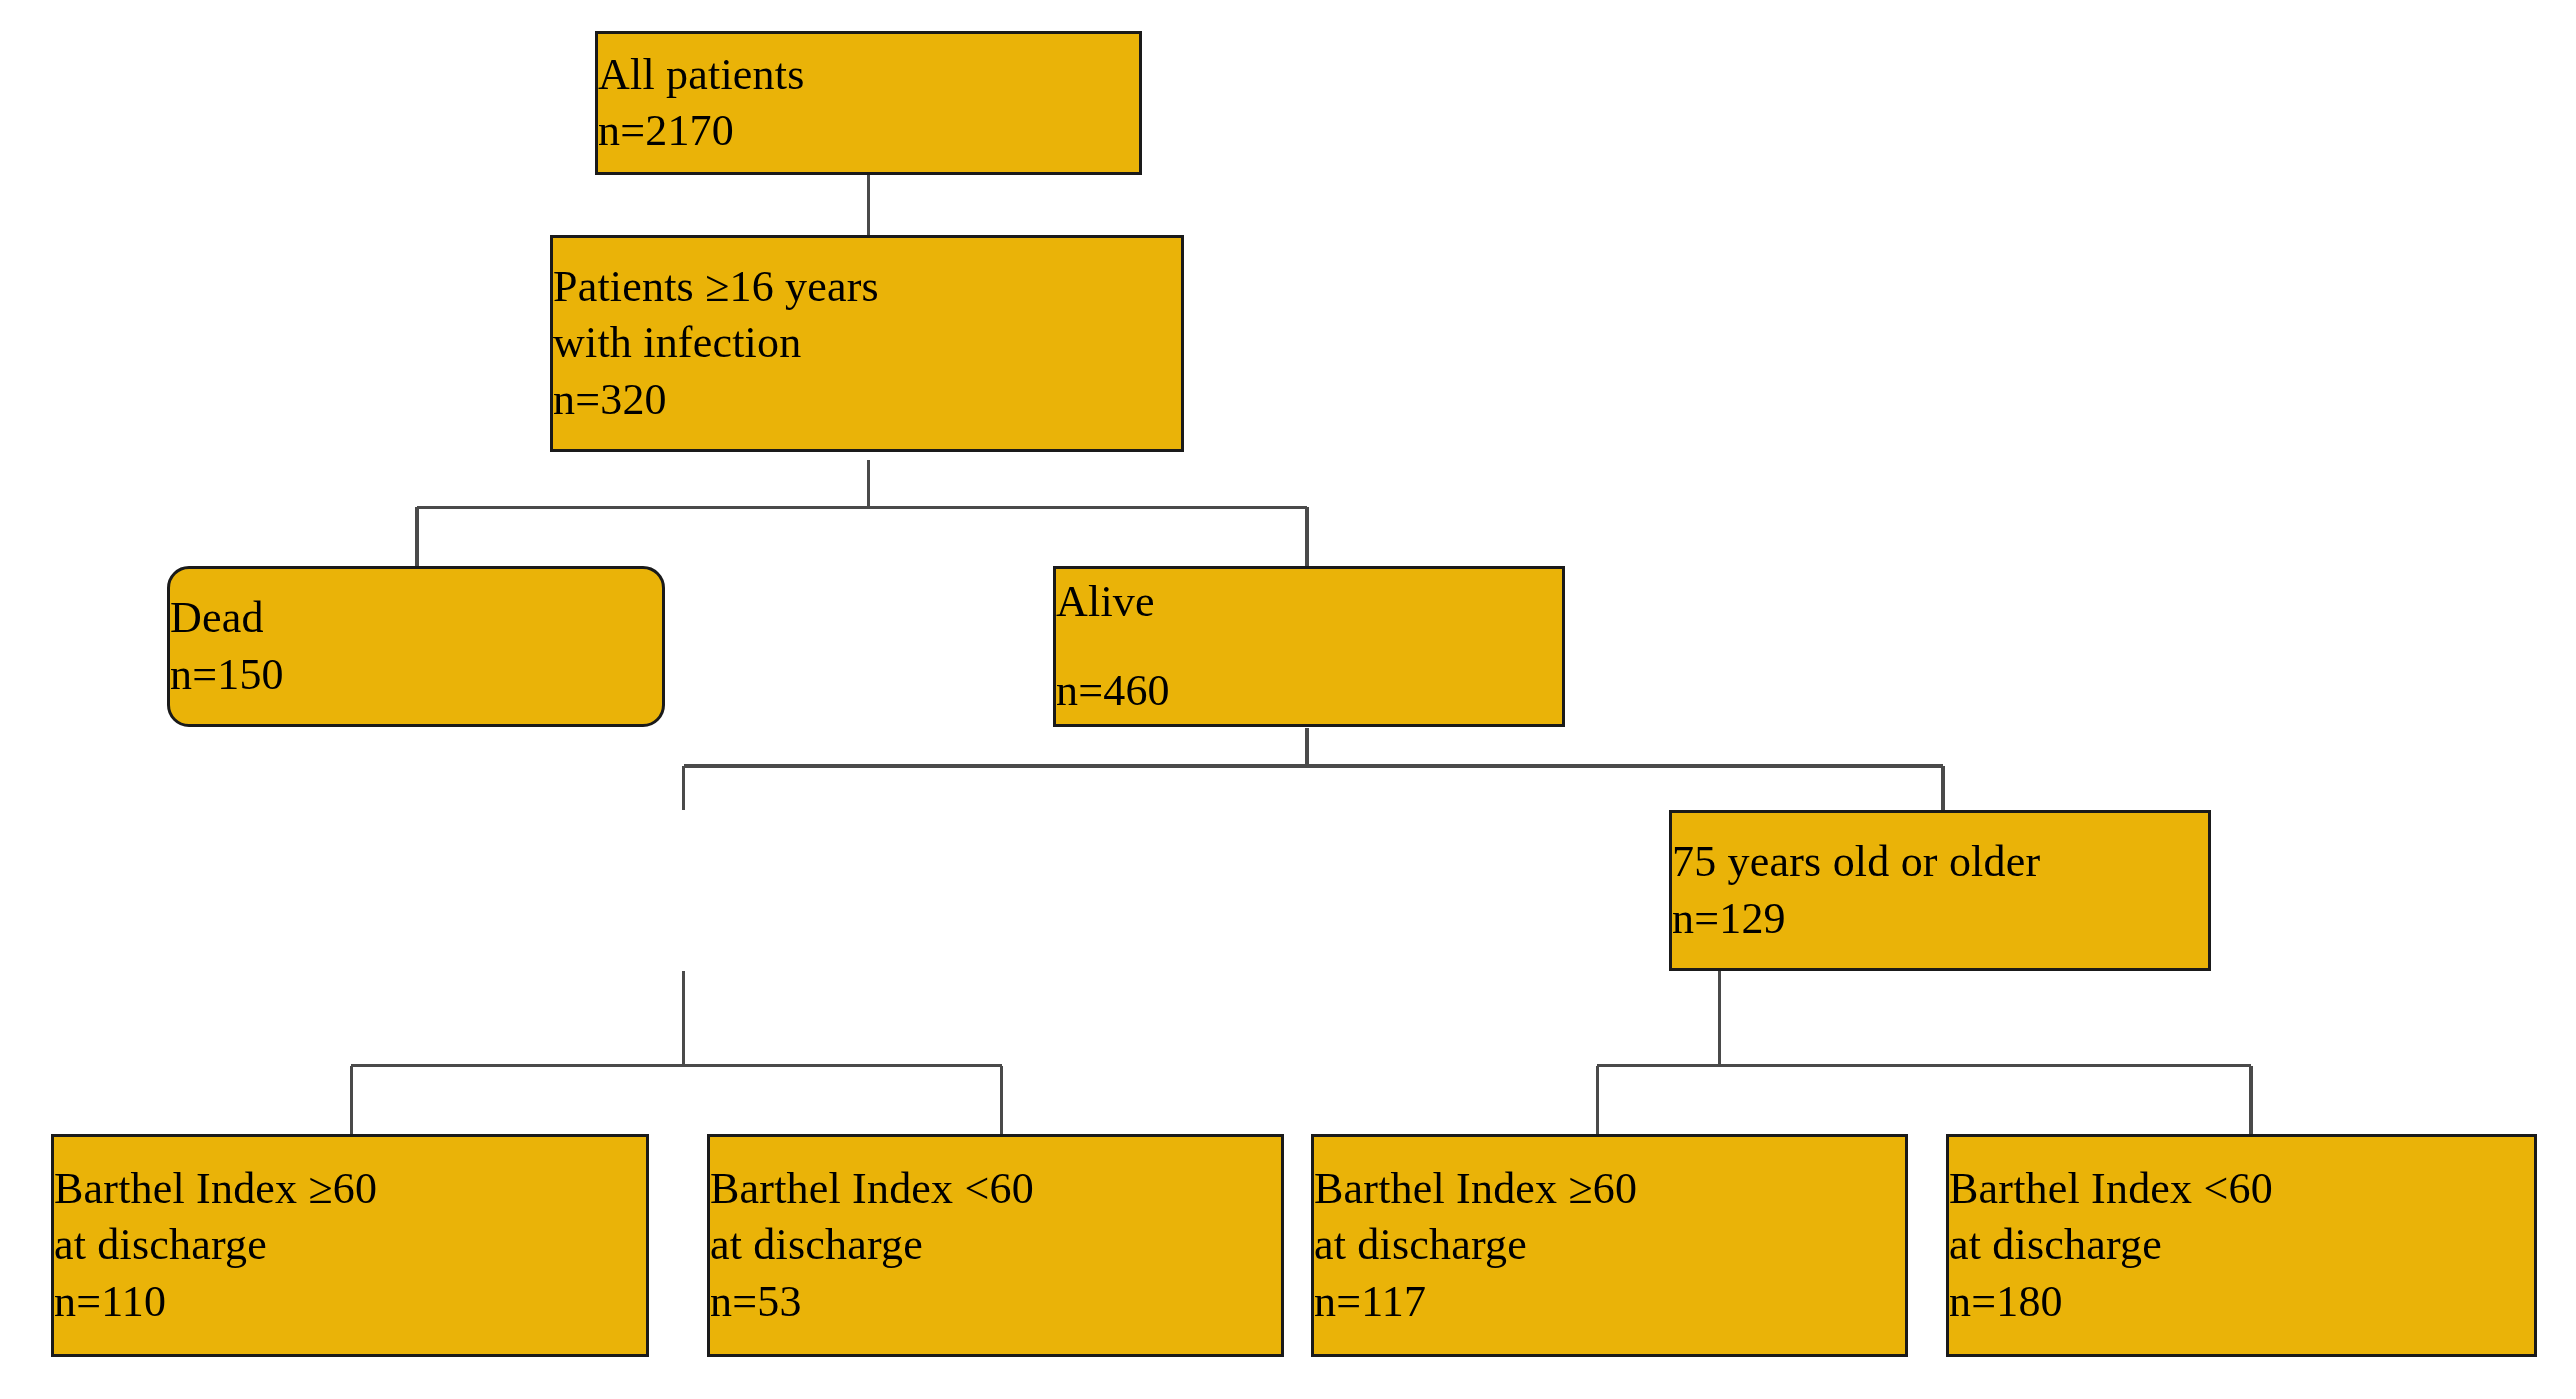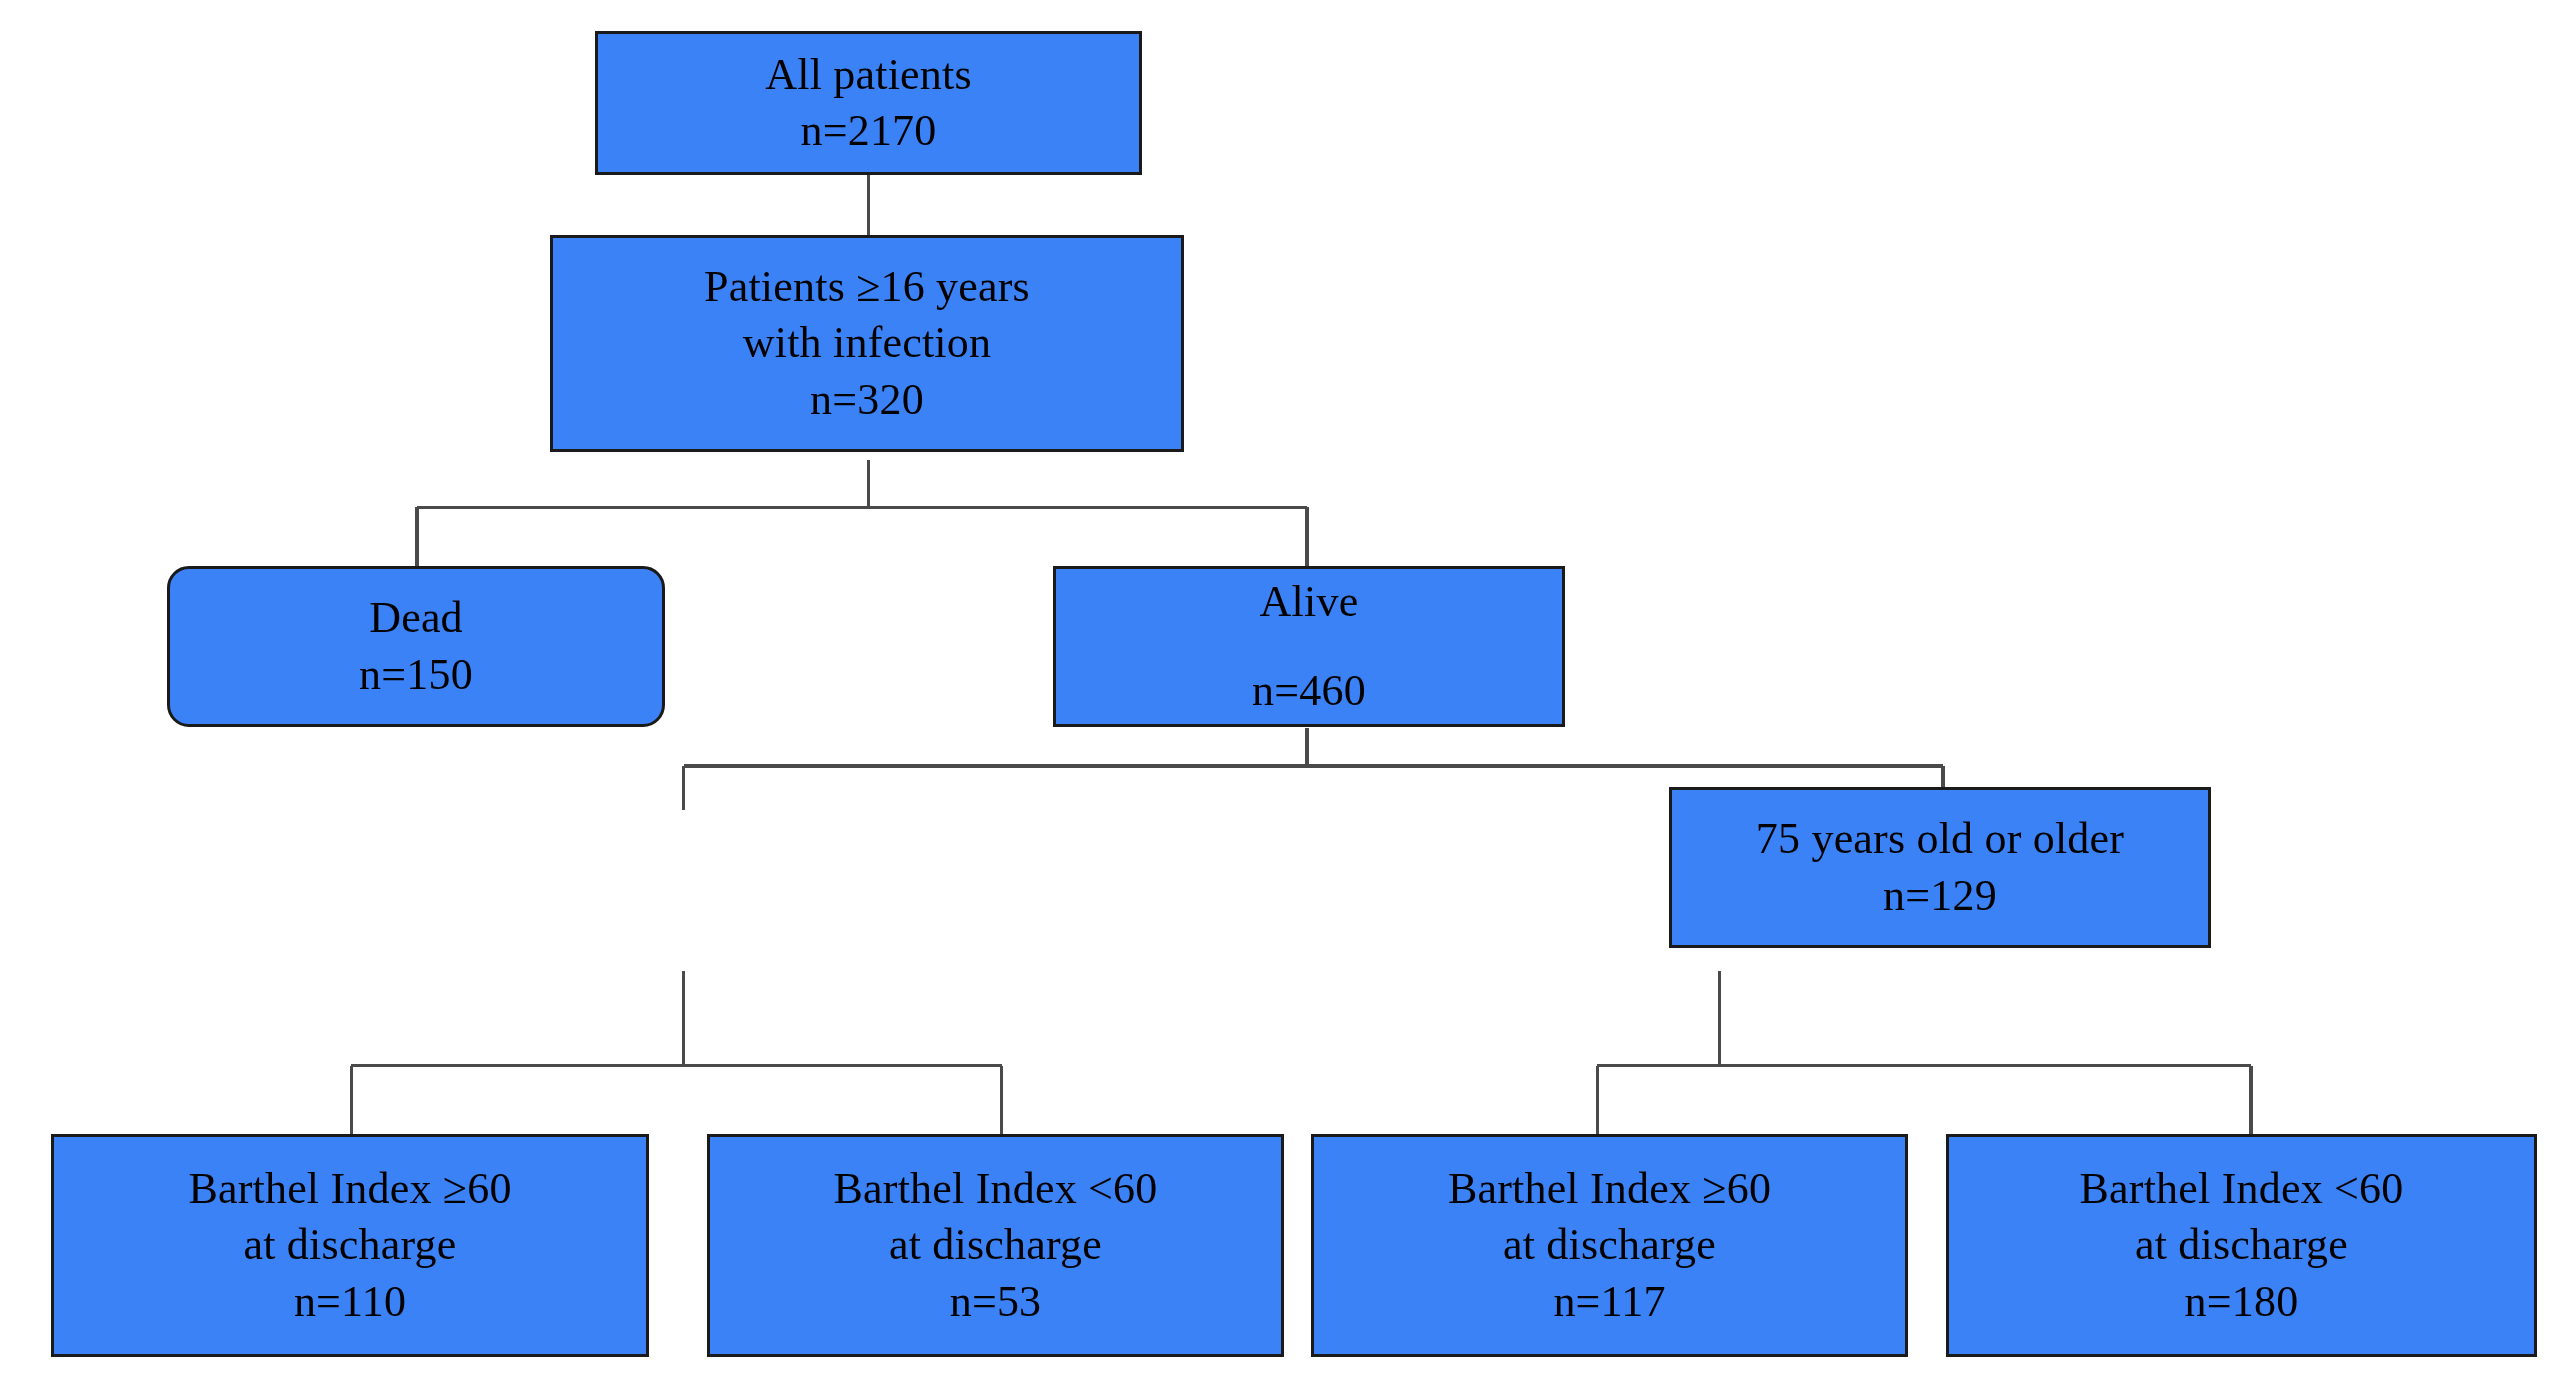--- a/index.html
+++ b/index.html
@@ -22,25 +22,25 @@
     position: absolute;
     left: 0;
     top: 0;
     width: 2576px;
     height: 1400px;
     pointer-events: none;
   }
   .node {
     position: absolute;
     box-sizing: border-box;
-    background: #3b82f6;
+    background: #eab308;
     border: 3.3px solid #1a1a1a;
     display: flex;
     flex-direction: column;
-    align-items: center;
+    align-items: flex-start;
     justify-content: center;
     text-align: center;
     z-index: 2;
   }
   .node-line {
     display: block;
     font-size: 44px;
     line-height: 1.28;
     letter-spacing: 0.2px;
     white-space: nowrap;
@@ -48,21 +48,21 @@
   }
   
   #node-all-patients      { left: 595px;  top: 31px;   width: 547px; height: 144px; }
   
   #node-eligible          { left: 550px;  top: 235px;  width: 634px; height: 217px; }
   
   #node-dead              { left: 167px;  top: 566px;  width: 498px; height: 161px; border-radius: 22px; }
   #node-alive             { left: 1053px; top: 566px;  width: 512px; height: 161px; gap: 32px; }
   
   #node-age-young         { left: 410px;  top: 810px;  width: 548px; height: 161px; }
-  #node-age-old           { left: 1669px; top: 787px;  width: 542px; height: 161px; }
+  #node-age-old           { left: 1669px; top: 810px;  width: 542px; height: 161px; }
   
   #node-bi-young-high     { left: 51px;   top: 1134px; width: 598px; height: 223px; }
   #node-bi-young-low      { left: 707px;  top: 1134px; width: 577px; height: 223px; }
   #node-bi-old-high       { left: 1311px; top: 1134px; width: 597px; height: 223px; }
   #node-bi-old-low        { left: 1946px; top: 1134px; width: 591px; height: 223px; }
 </style>
 </head>
 <body>
 
 <div id="flowchart">

